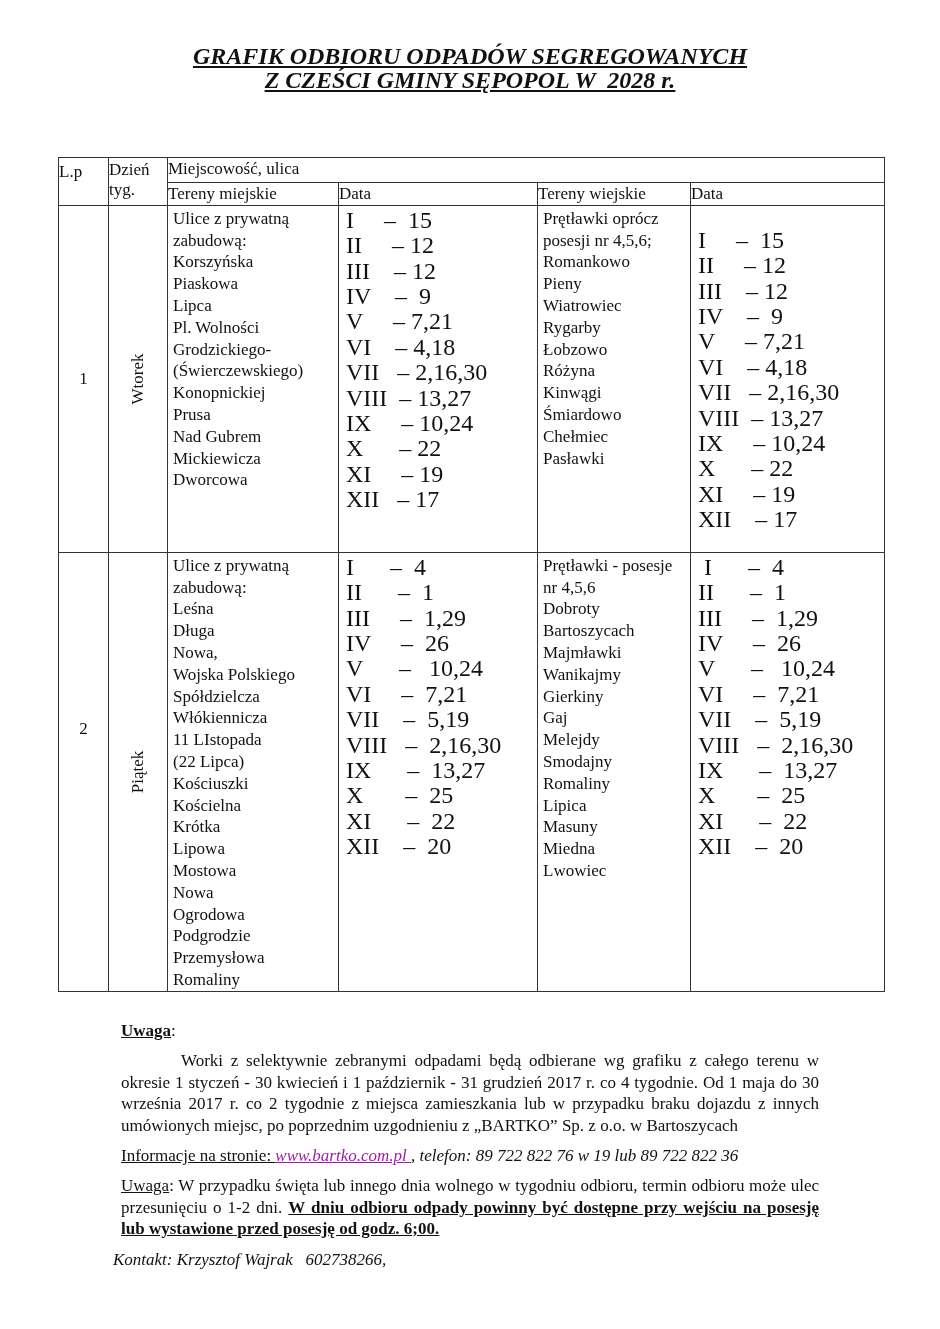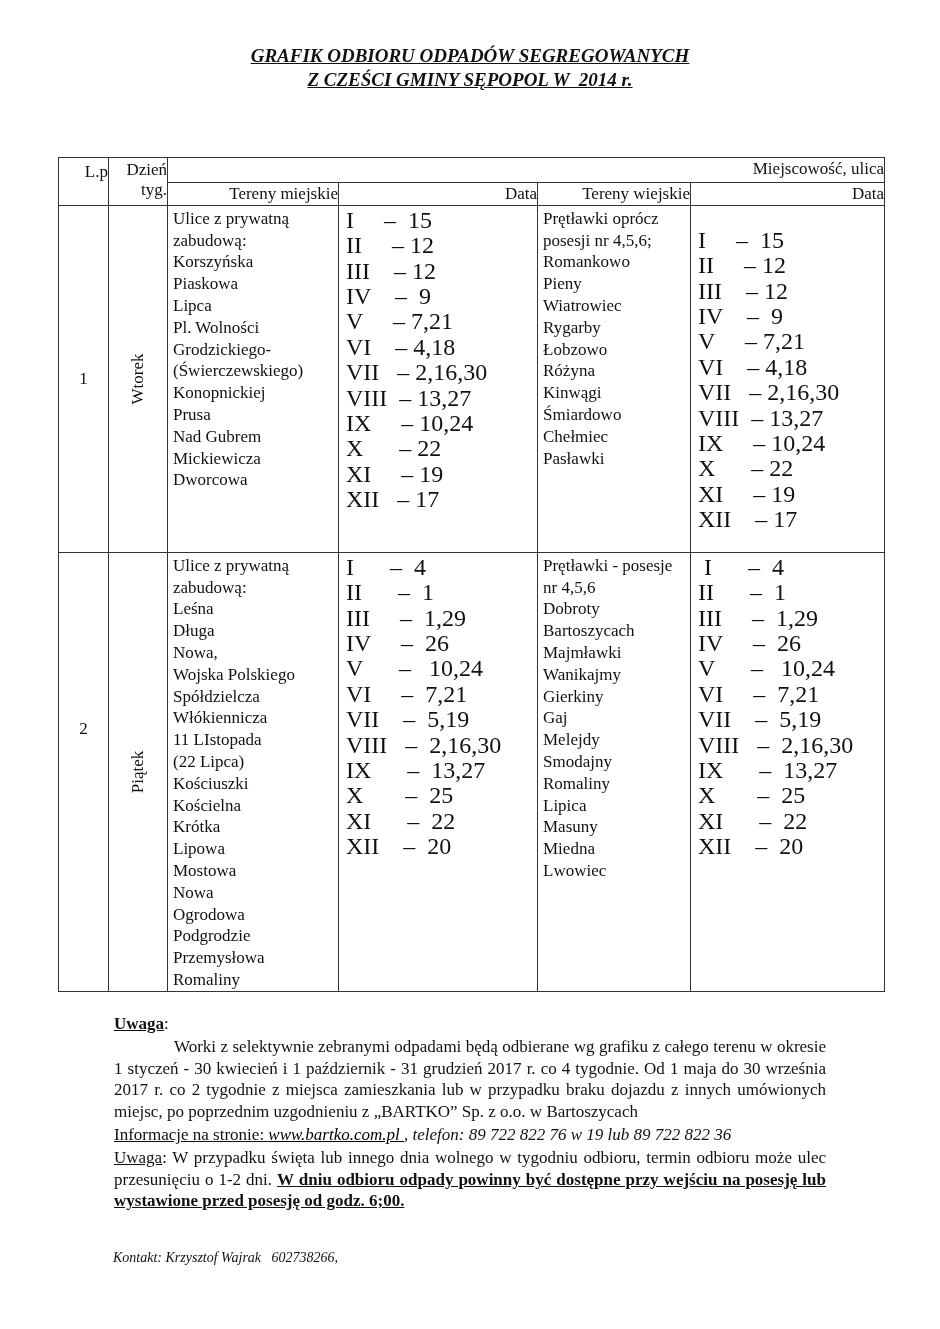--- a/index.html
+++ b/index.html
@@ -3,67 +3,67 @@
 <meta charset="utf-8">
 <style>
   html, body { margin: 0; padding: 0; background: #ffffff; }
   body {
     width: 940px; height: 1329px; position: relative; overflow: hidden;
     font-family: "Liberation Serif", "DejaVu Serif", serif; color: #111;
   }
   .title {
     position: absolute; left: 0; width: 940px; top: 44px;
     text-align: center; font-weight: bold; font-style: italic;
-    font-size: 19px; line-height: 24px; text-decoration: underline;
+    font-size: 24px; line-height: 24px; text-decoration: underline;
   }
   .title div { white-space: pre; }
   table.sched {
     position: absolute; left: 58px; top: 157px;
     border-collapse: collapse; table-layout: fixed;
     width: 826px;
   }
   table.sched td {
     border: 1px solid #333; padding: 0; vertical-align: top;
     font-size: 17px; line-height: 21.8px;
   }
-  .hdr td { text-align: right; vertical-align: middle; }
+  .hdr td { text-align: left; vertical-align: middle; }
   .hdr1 td { height: 24px; }
   .hdr2 td { height: 21px; }
   .lp { text-align: center; vertical-align: middle !important; }
   .day { position: relative; }
   .day span {
     position: absolute; left: 50%; top: 50%;
     transform: translate(-50%, -50%) rotate(-90deg);
     white-space: nowrap; font-size: 17px;
   }
   .names { padding: 2px 0 0 5px !important; }
   .names div { white-space: nowrap; }
   .dates { padding: 2px 0 0 7px !important; }
   .dates div { font-size: 24px; line-height: 25.4px; white-space: pre; }
   .notes {
     position: absolute; left: 113px; top: 1012px; width: 714px;
     font-size: 17px; line-height: 21.8px; text-align: justify;
   }
-  .notes p { margin: 1px; }
+  .notes p { margin: 8px; }
   .u { text-decoration: underline; }
   .b { font-weight: bold; }
   .indent { text-indent: 60px; }
-  .link { color: #000000; font-style: italic; text-decoration: underline; }
+  .link { color: #a21caf; font-style: italic; text-decoration: underline; }
   .it { font-style: italic; }
   .contact {
     position: absolute; left: 113px; top: 1250px;
-    font-size: 14px; font-style: italic; white-space: pre;
+    font-size: 17px; font-style: italic; white-space: pre;
   }
 </style>
 </head>
 <body>
 
 <div class="title">
   <div>GRAFIK ODBIORU ODPADÓW SEGREGOWANYCH</div>
-  <div>Z CZEŚCI GMINY SĘPOPOL W  2014 r.</div>
+  <div>Z CZEŚCI GMINY SĘPOPOL W  2028 r.</div>
 </div>
 
 <table class="sched">
   <colgroup>
     <col style="width:50px">
     <col style="width:59px">
     <col style="width:171px">
     <col style="width:199px">
     <col style="width:153px">
     <col style="width:194px">

